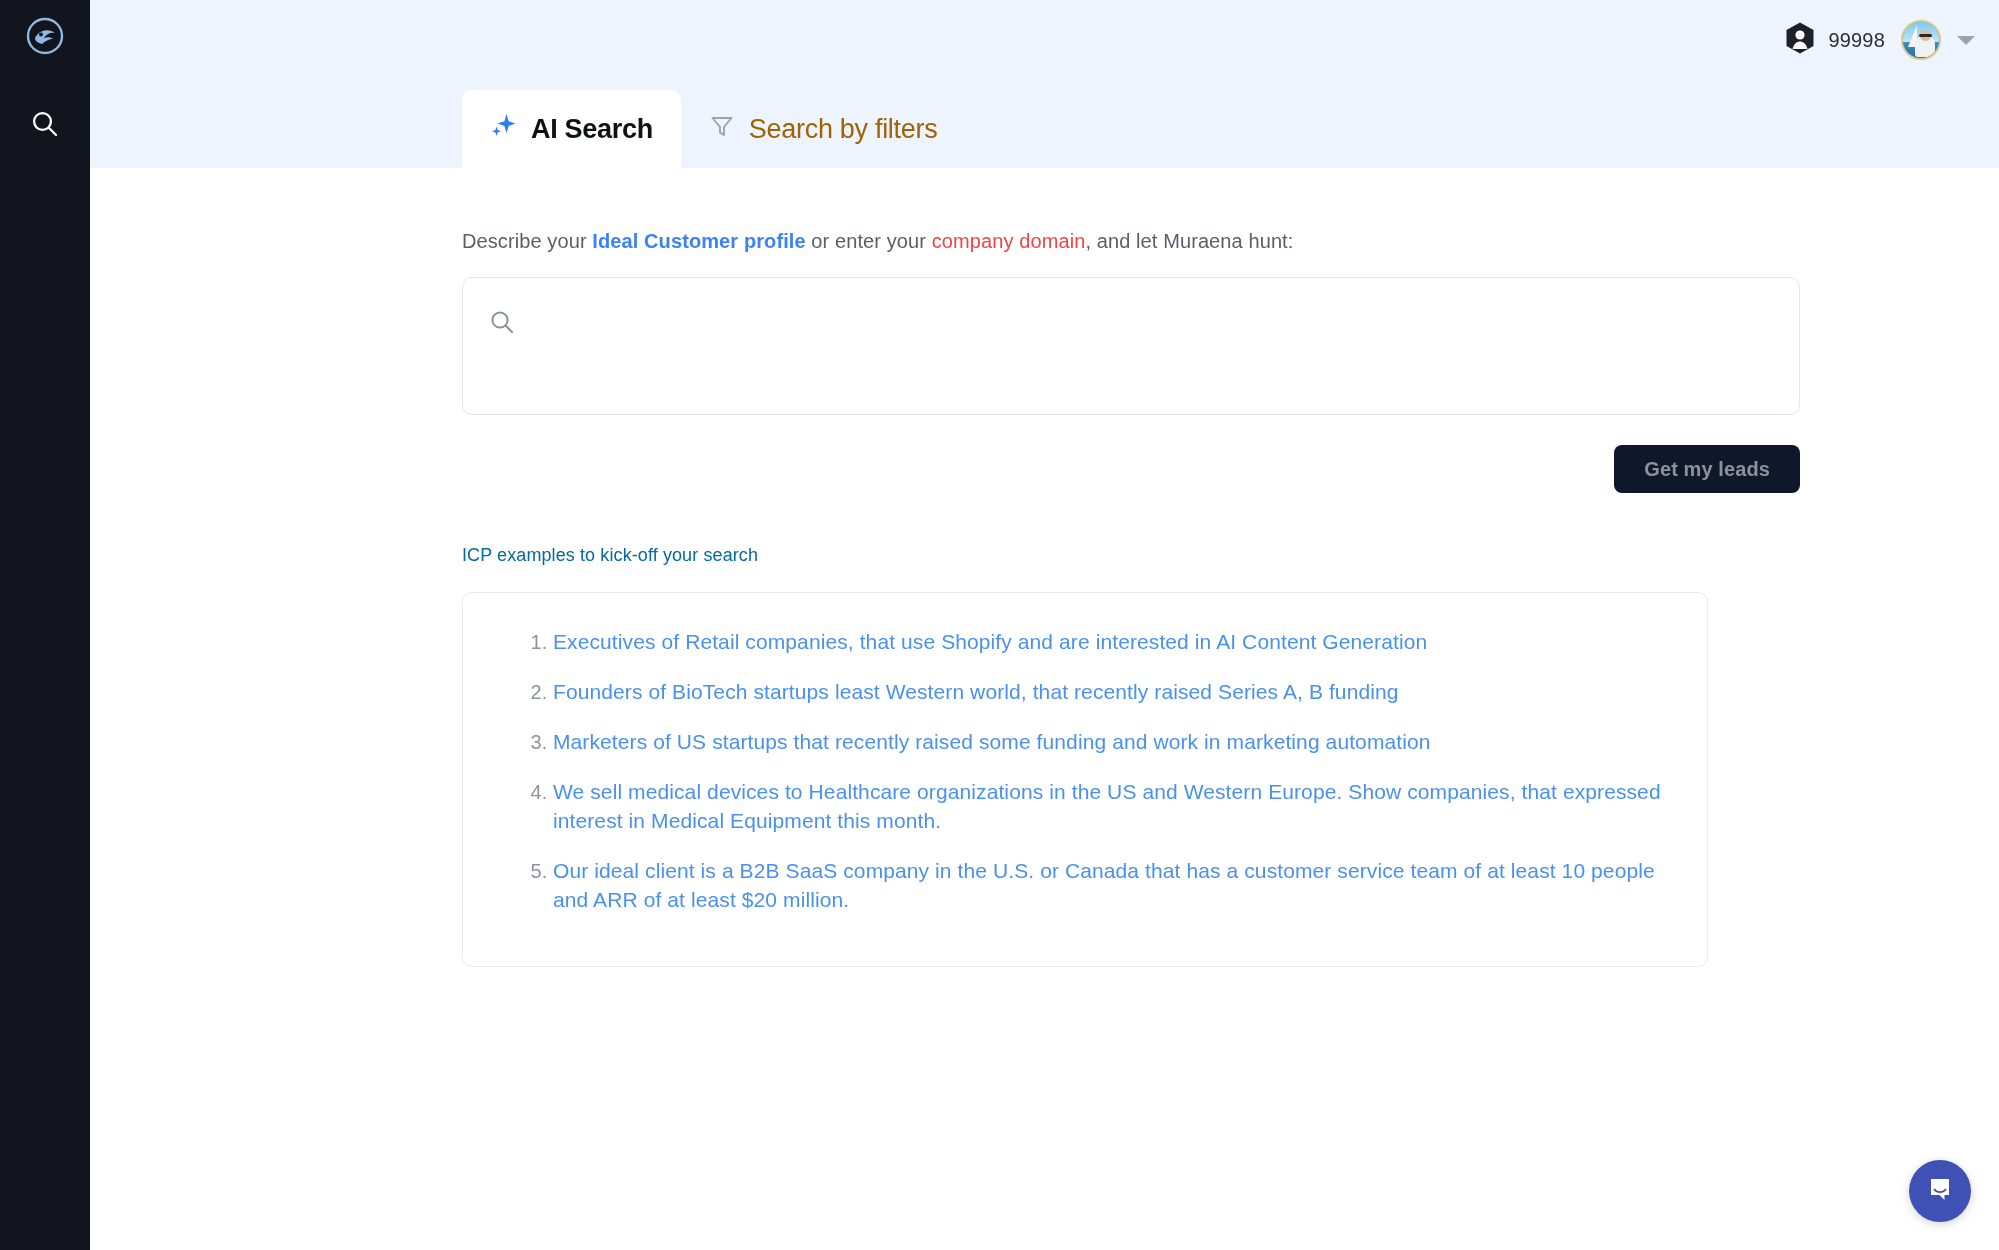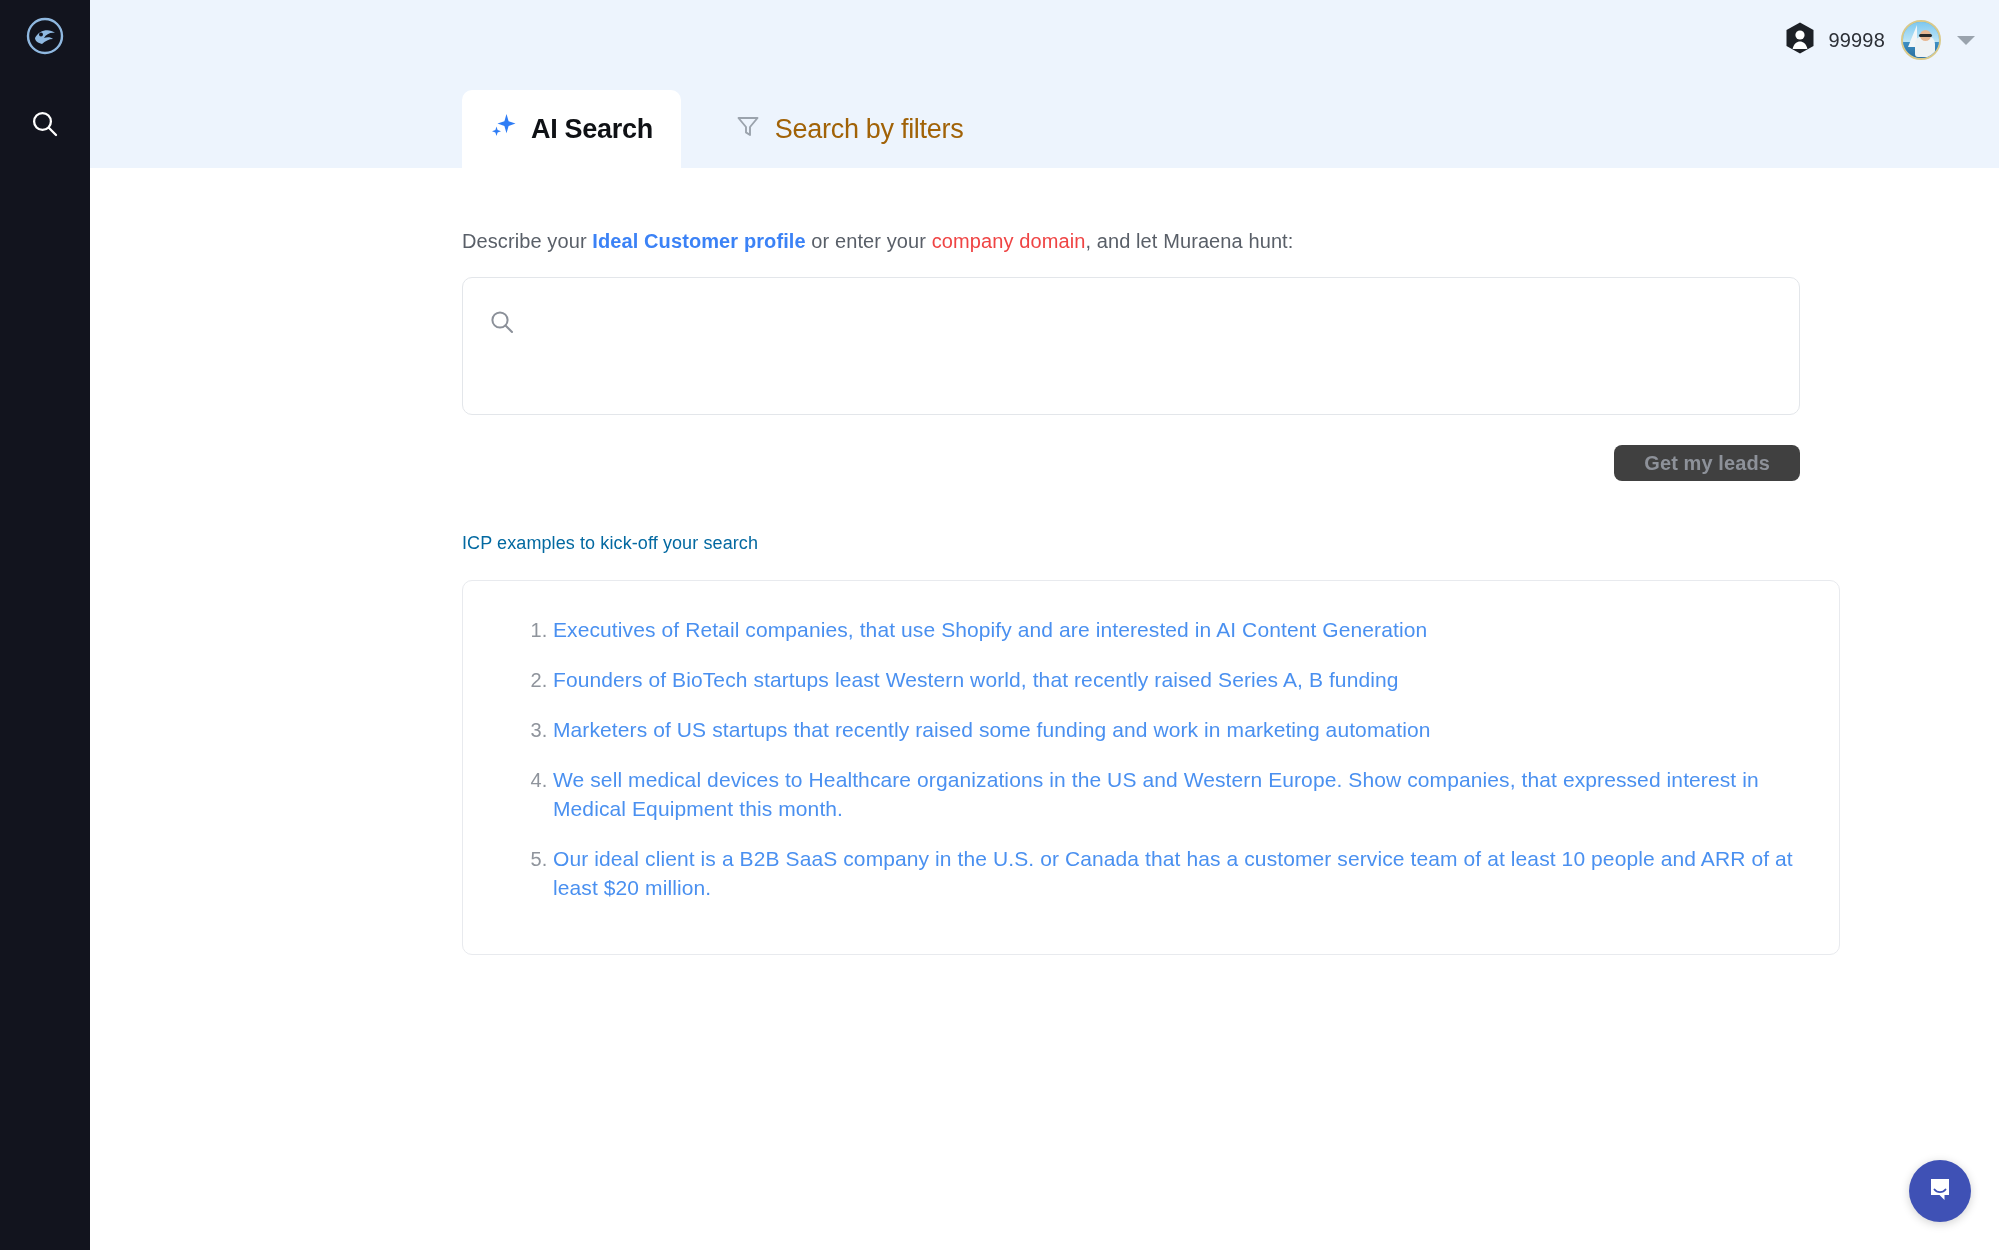--- a/index.html
+++ b/index.html
@@ -124,21 +124,20 @@
     cursor: pointer;
   }
 
   
   .tabs {
     position: absolute;
     left: 372px;
     bottom: 0;
     display: flex;
     align-items: flex-end;
-    gap: 26px;
   }
   .tab {
     display: flex;
     align-items: center;
     gap: 14px;
     padding: 22px 28px;
     border-radius: 10px 10px 0 0;
     cursor: pointer;
     font-size: 27px;
     font-weight: bold;
@@ -200,43 +199,43 @@
     margin-left: 1px;
   }
 
   .getleads-row {
     margin: 30px 0 0 372px;
     width: 1338px;
     display: flex;
     justify-content: flex-end;
   }
   .getleads {
-    background: #404040;
+    background: #0f172a;
     color: #8d9199;
     border: none;
     border-radius: 8px;
     padding: 0 30px;
-    height: 36px;
+    height: 48px;
     font-size: 20px;
     font-weight: bold;
     font-family: "Liberation Sans", sans-serif;
     cursor: pointer;
     letter-spacing: 0.1px;
   }
 
   .icp-title {
     margin: 52px 0 0 372px;
     font-size: 18px;
     color: #0369a1;
     letter-spacing: 0.1px;
   }
 
   .examples {
     margin: 26px 0 0 372px;
-    width: 1378px;
+    width: 1246px;
     border: 1px solid #e8eaee;
     border-radius: 10px;
     background: #fff;
     padding: 34px 44px 36px 44px;
   }
   .examples ol {
     margin: 0;
     padding-left: 46px;
     list-style-position: outside;
   }

